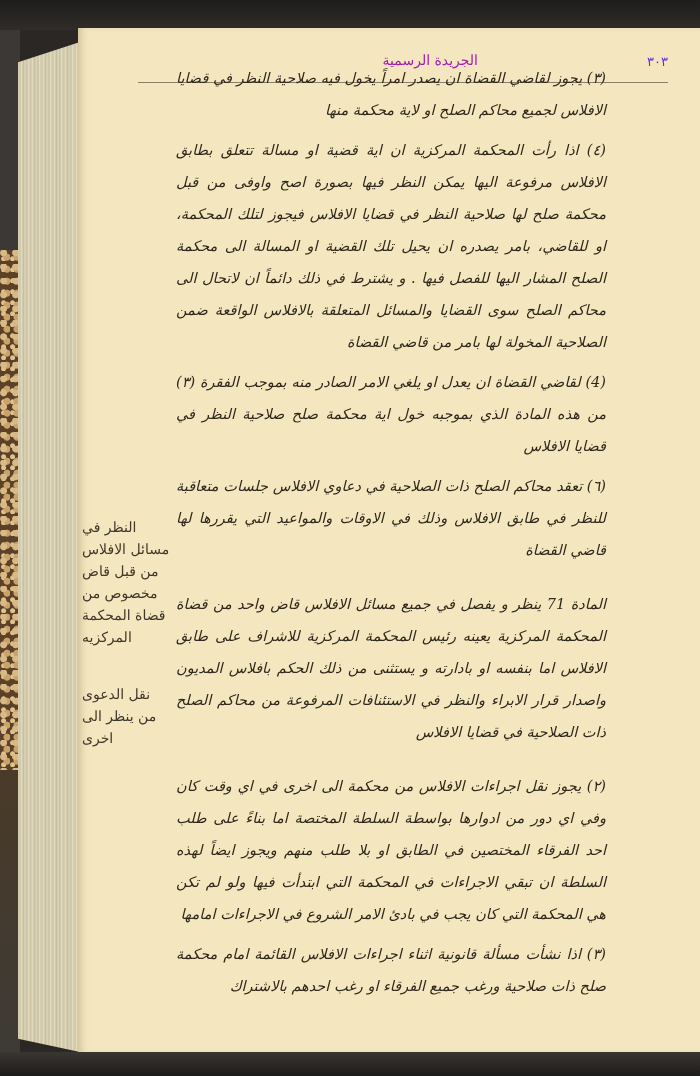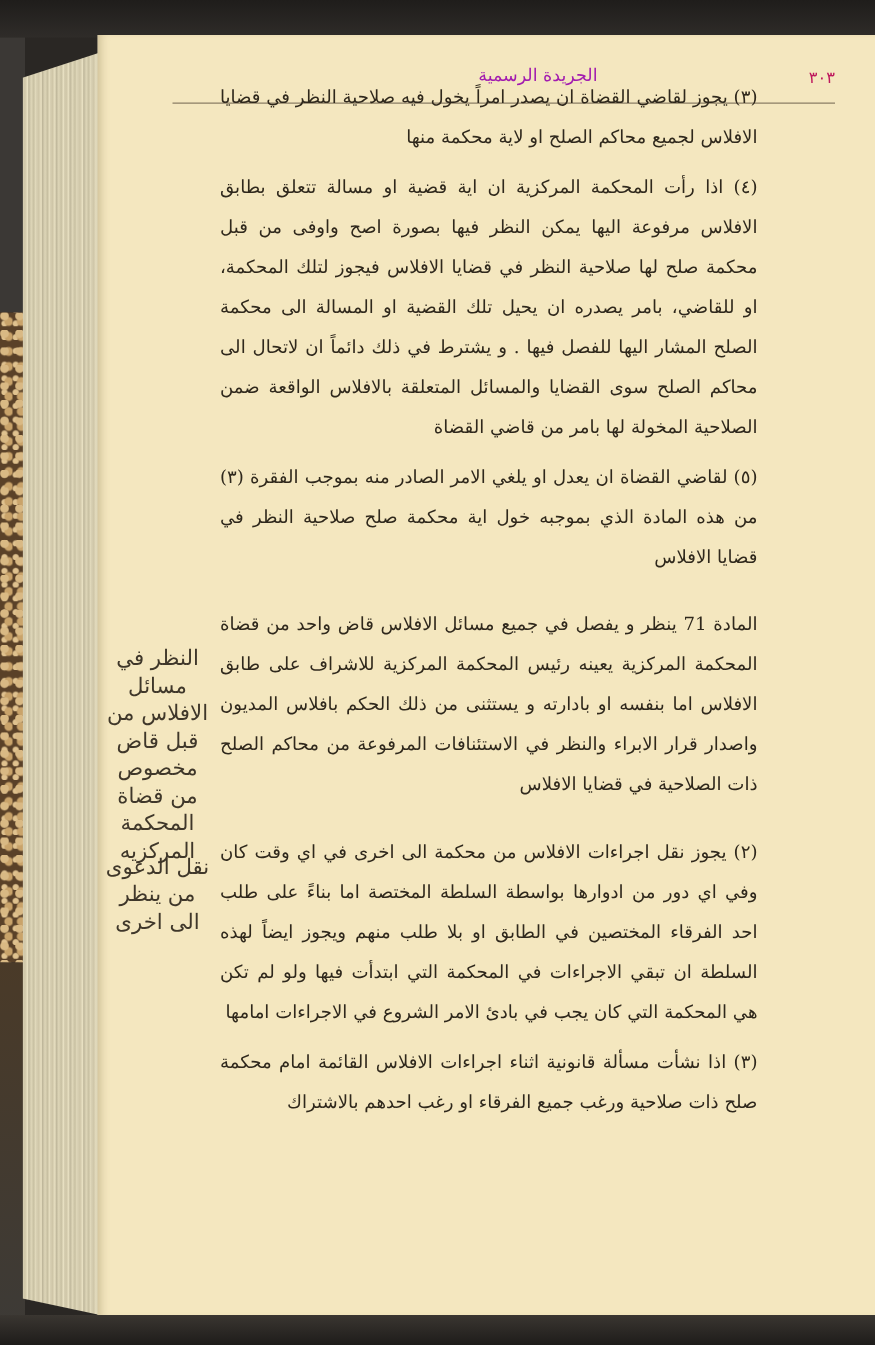--- a/index.html
+++ b/index.html
@@ -54,35 +54,35 @@
     .page-header {
       position: absolute; left: 60px; top: 22px; width: 530px; height: 30px;
       direction: rtl;
     }
     .journal-title {
       position: absolute; right: 190px; top: 2px;
       font-size: 14px; color: #a21caf;
     }
     .page-number {
       position: absolute; right: 0; top: 4px;
-      font-size: 13px; color: #be185d; letter-spacing: 1px;
+      font-size: 13px; color: #6d28d9; letter-spacing: 1px;
     }
     .header-rule {
       position: absolute; left: 0px; top: 32px; width: 530px; height: 1px;
       background: #8a7f66;
     }
     .body-text {
       position: absolute; direction: rtl; text-align: justify;
       color: #2f281c; font-size: 14.5px; line-height: 32px;
     }
-    .para { margin: 0 0 8px 0; }
+    .para { margin: 0 0 8px 0; font-style: italic; }
     .main-col { left: 176px; top: 62px; width: 430px; }
     .margin-note {
-      position: absolute; direction: rtl; text-align: center;
-      color: #3f372a; font-size: 17px; line-height: 22px;
+      position: absolute; direction: rtl; text-align: left;
+      color: #3f372a; font-size: 14px; line-height: 22px;
       width: 88px;
     }
     .note-1 { left: 82px; top: 516px; }
     .note-2 { left: 82px; top: 683px; }
     .spacer-big { height: 14px; }
   </style>
 </head>
 <body>
 
 <div class="top-shadow"></div>
@@ -95,21 +95,22 @@
   <div class="page-header">
     <span class="journal-title">الجريدة الرسمية</span>
     <span class="page-number">٣٠٣</span>
     <div class="header-rule"></div>
   </div>
 </div>
 
 <div class="body-text main-col">
   <p class="para">(٣)   يجوز لقاضي القضاة ان يصدر امراً يخول فيه صلاحية النظر في قضايا الافلاس لجميع محاكم الصلح او لاية محكمة منها</p>
   <p class="para">(٤)   اذا رأت المحكمة المركزية ان اية قضية او مسالة تتعلق بطابق الافلاس مرفوعة اليها يمكن النظر فيها بصورة اصح واوفى من قبل محكمة صلح لها صلاحية النظر في قضايا الافلاس فيجوز لتلك المحكمة، او للقاضي، بامر يصدره ان يحيل تلك القضية او المسالة الى محكمة الصلح المشار اليها للفصل فيها . و يشترط في ذلك دائماً ان لاتحال الى محاكم الصلح سوى القضايا والمسائل المتعلقة بالافلاس الواقعة ضمن الصلاحية المخولة لها بامر من قاضي القضاة</p>
-  <p class="para">(٥)   لقاضي القضاة ان يعدل او يلغي الامر الصادر منه بموجب الفقرة (٣) من هذه المادة الذي بموجبه خول اية محكمة صلح صلاحية النظر في قضايا الافلاس</p>
+  <p class="para">(4)   لقاضي القضاة ان يعدل او يلغي الامر الصادر منه بموجب الفقرة (٣) من هذه المادة الذي بموجبه خول اية محكمة صلح صلاحية النظر في قضايا الافلاس</p>
+  <p class="para">(٦)   تعقد محاكم الصلح ذات الصلاحية في دعاوي الافلاس جلسات متعاقبة للنظر في طابق الافلاس وذلك في الاوقات والمواعيد التي يقررها لها قاضي القضاة</p>
   <div class="spacer-big"></div>
   <p class="para">المادة 71   ينظر و يفصل في جميع مسائل الافلاس قاض واحد من قضاة المحكمة المركزية يعينه رئيس المحكمة المركزية للاشراف على طابق الافلاس اما بنفسه او بادارته و يستثنى من ذلك الحكم بافلاس المديون واصدار قرار الابراء والنظر في الاستئنافات المرفوعة من محاكم الصلح ذات الصلاحية في قضايا الافلاس</p>
   <div class="spacer-big"></div>
   <p class="para">(٢)   يجوز نقل اجراءات الافلاس من محكمة الى اخرى في اي وقت كان وفي اي دور من ادوارها بواسطة السلطة المختصة اما بناءً على طلب احد الفرقاء المختصين في الطابق او بلا طلب منهم ويجوز ايضاً لهذه السلطة ان تبقي الاجراءات في المحكمة التي ابتدأت فيها ولو لم تكن هي المحكمة التي كان يجب في بادئ الامر الشروع في الاجراءات امامها</p>
   <p class="para">(٣)   اذا نشأت مسألة قانونية اثناء اجراءات الافلاس القائمة امام محكمة صلح ذات صلاحية ورغب جميع الفرقاء او رغب احدهم بالاشتراك</p>
 </div>
 
 <div class="margin-note note-1">النظر في مسائل الافلاس من قبل قاض مخصوص من قضاة المحكمة المركزيه</div>
 <div class="margin-note note-2">نقل الدعوى من ينظر الى اخرى</div>
 

